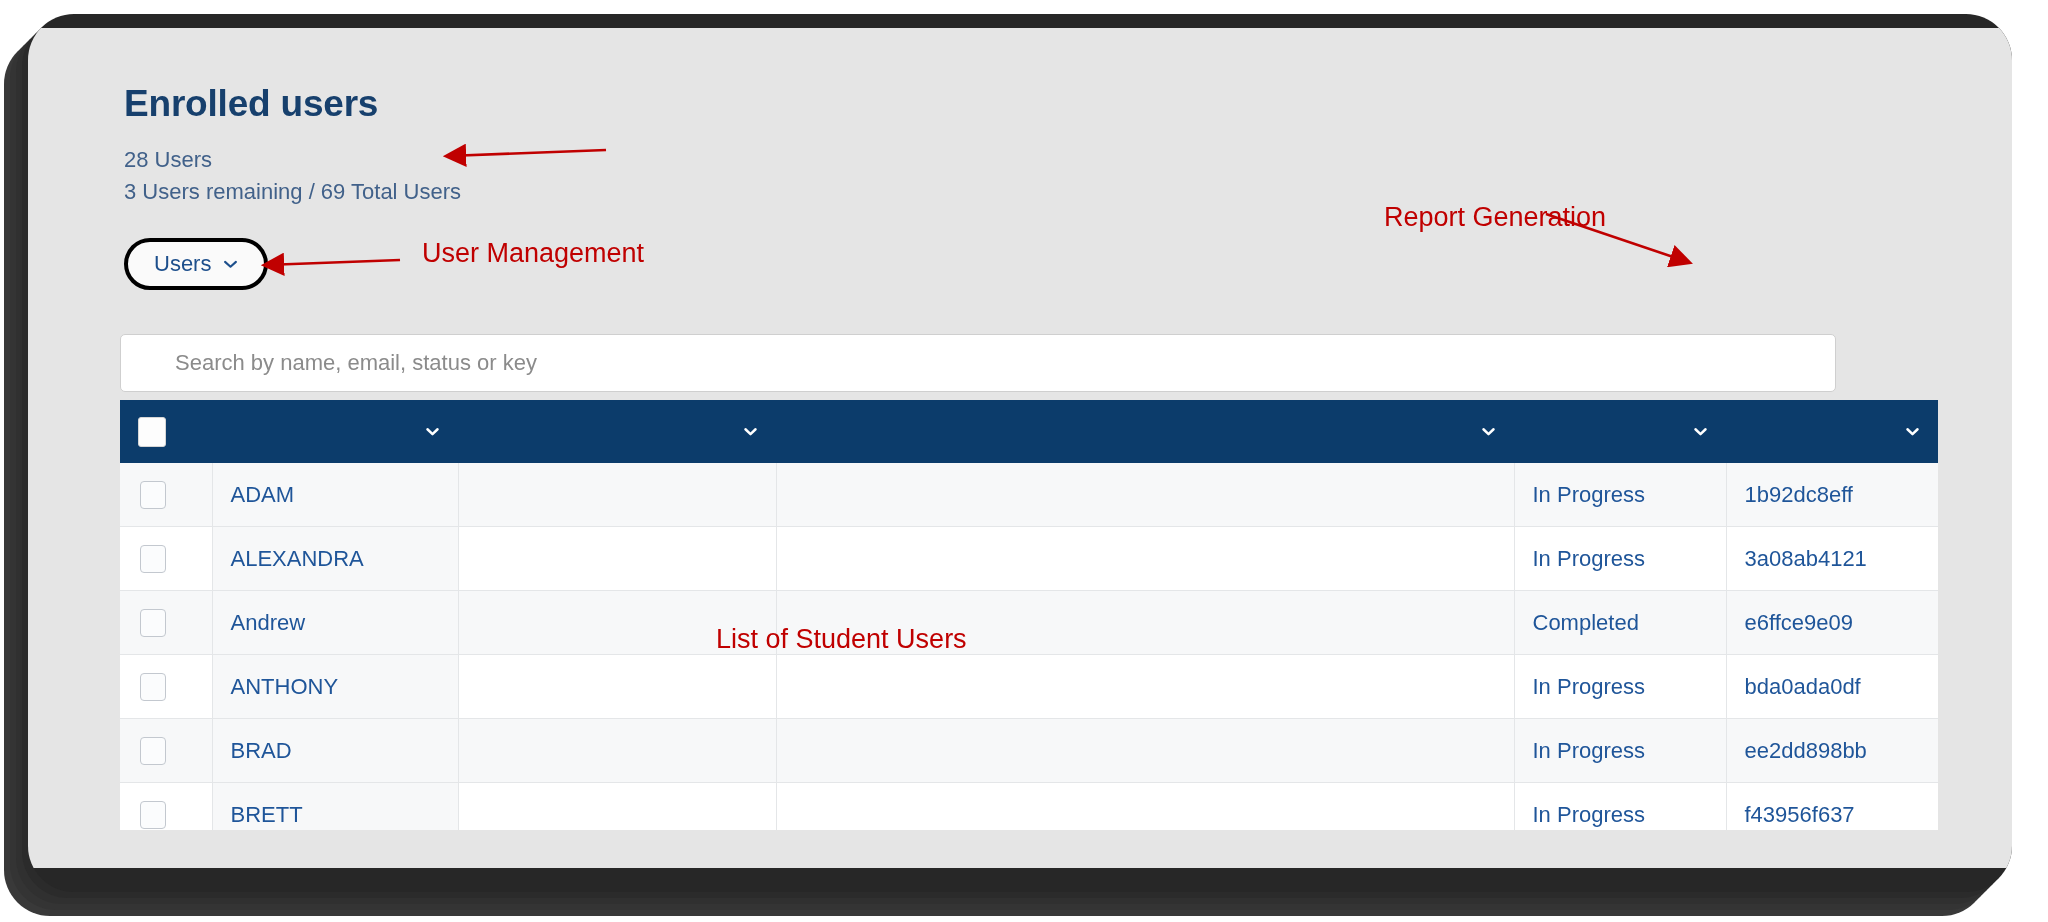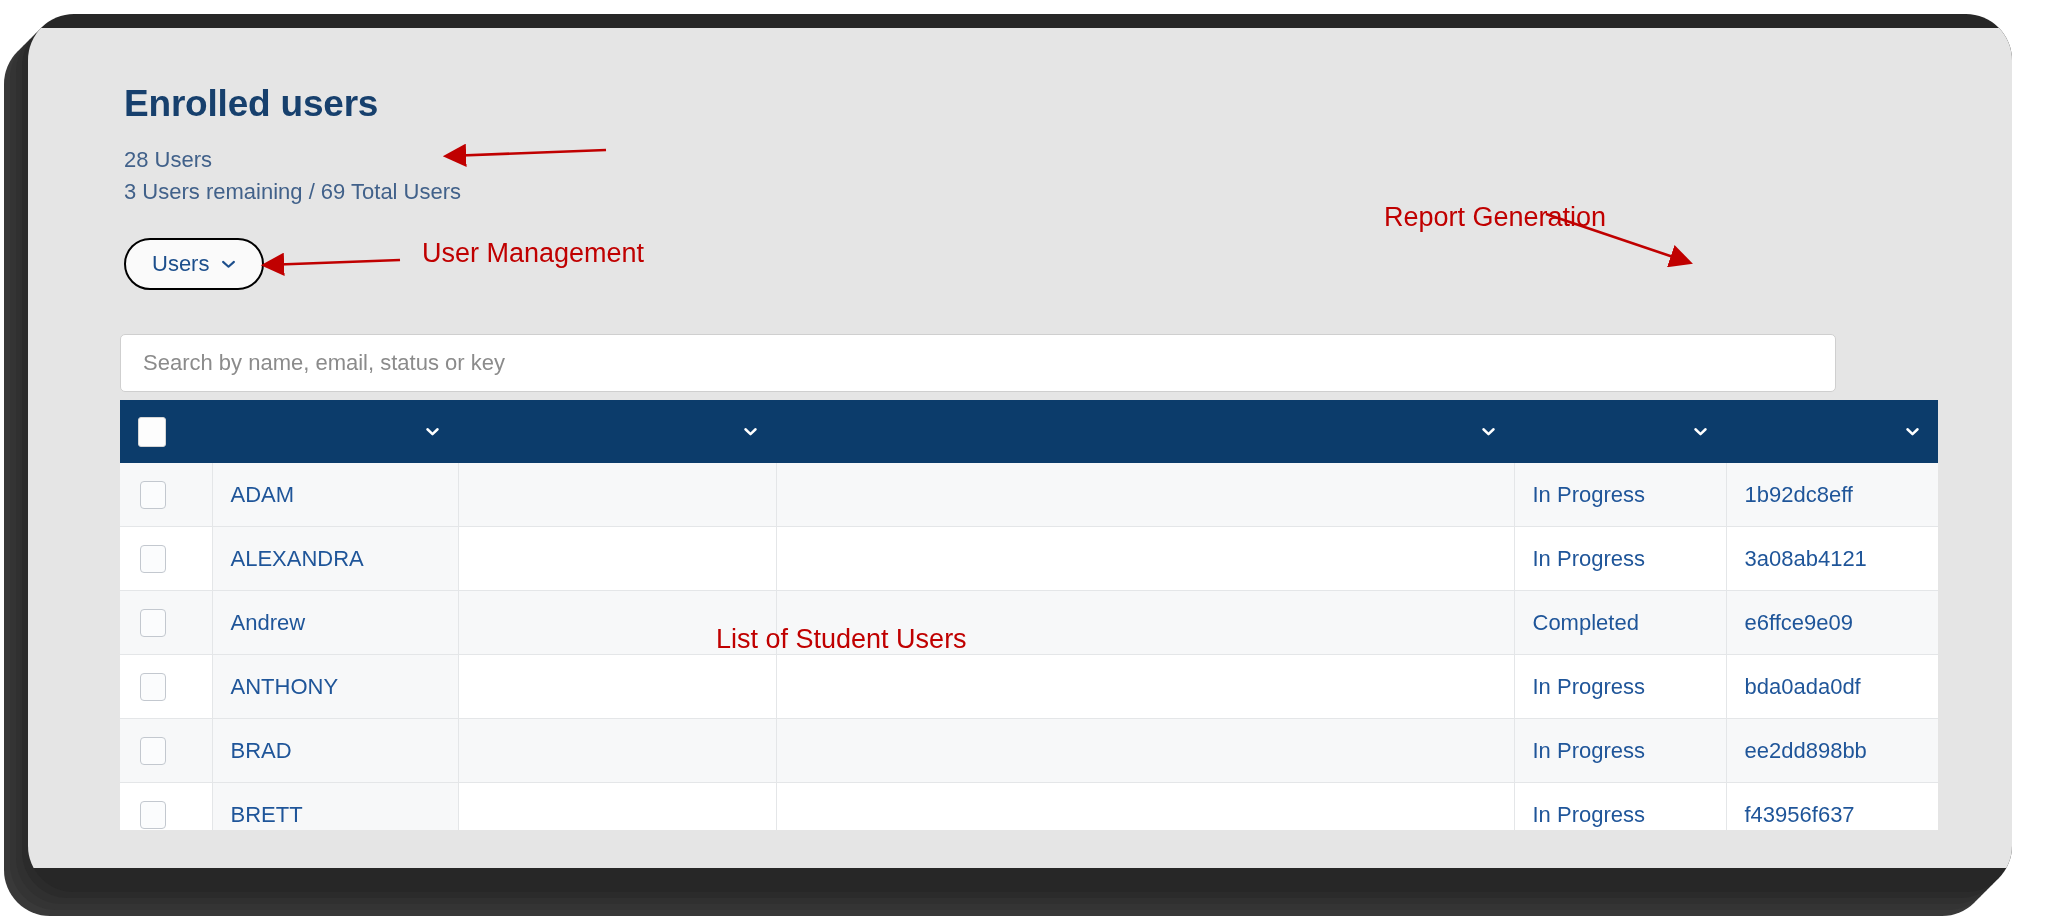--- a/index.html
+++ b/index.html
@@ -75,21 +75,21 @@
   .summary div { white-space: nowrap; }
 
   
   .pill {
     position: absolute;
     display: inline-flex;
     align-items: center;
     gap: 12px;
     height: 52px;
     padding: 16px 26px;
-    border: 2px solid #000000;
+    border: 4px solid #000000;
     border-radius: 30px;
     background: #fafafa;
     color: #1d4f8c;
     font-size: 22px;
     box-sizing: border-box;
     cursor: pointer;
   }
   .pill#users-btn  { left: 96px;  top: 210px; }
   .pill#reports-btn{ left: 1694px; top: 218px; }
   .chev {
@@ -103,20 +103,21 @@
   .search-box {
     position: absolute;
     left: 92px;
     top: 306px;
     width: 1716px;
     height: 58px;
     border: 1px solid #cfcfcf;
     border-radius: 5px;
     background: #ffffff;
     box-sizing: border-box;
+    padding-left: 32px;
   }
   .search-box input {
     width: 100%;
     height: 100%;
     border: 0;
     outline: none;
     background: transparent;
     padding: 0 22px;
     font-family: "Liberation Sans", sans-serif;
     font-size: 22px;

